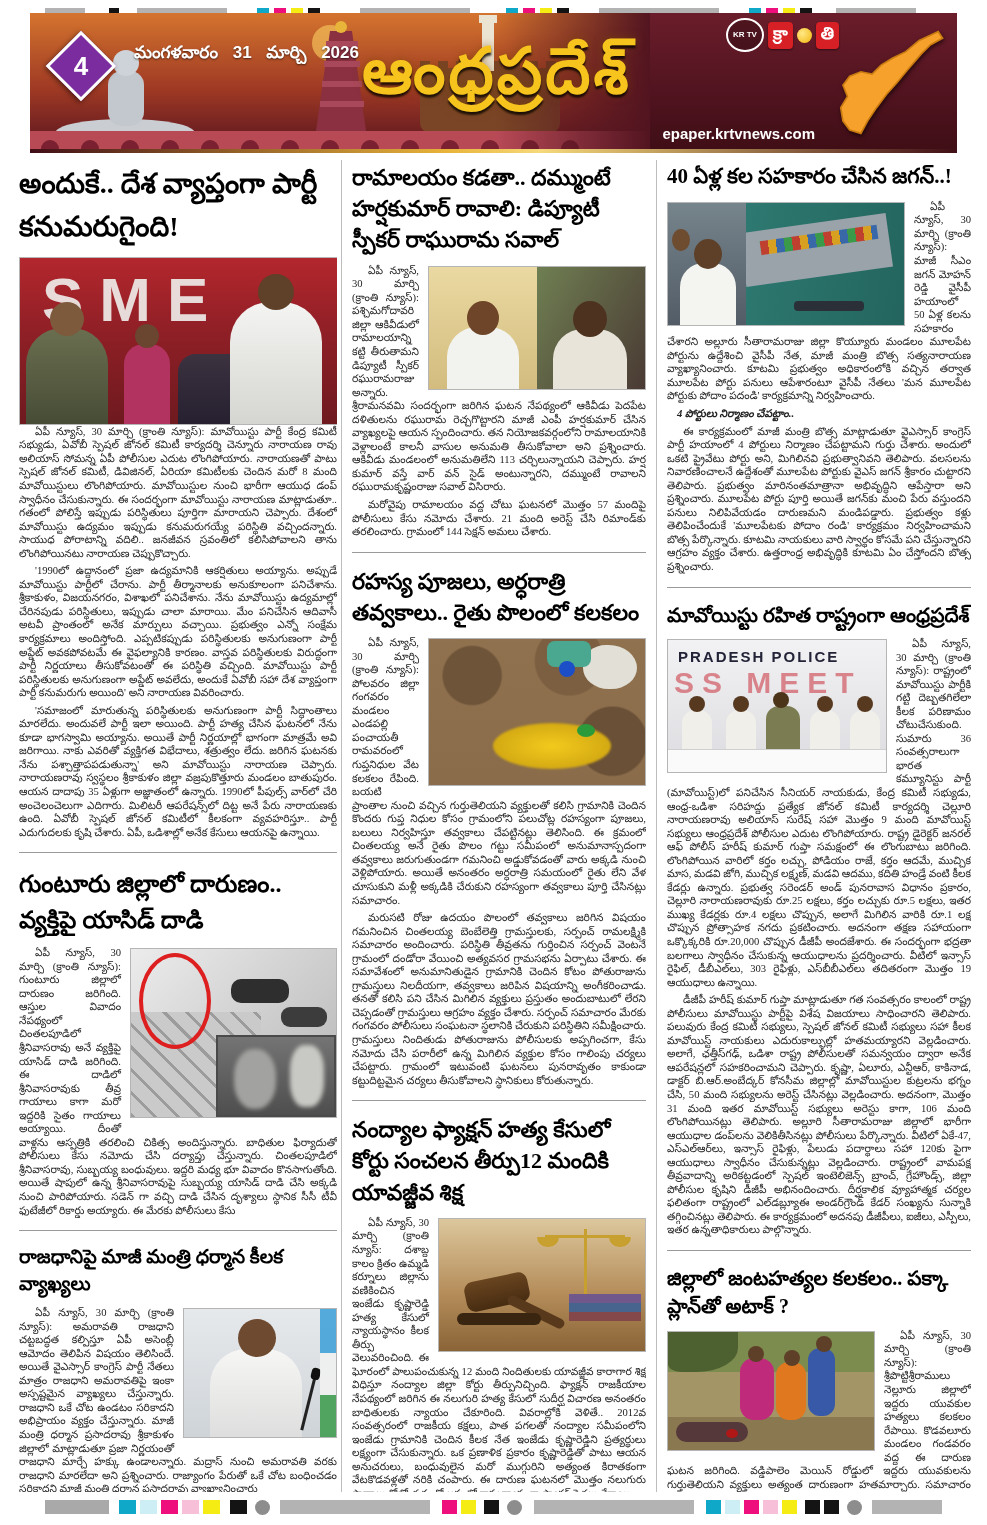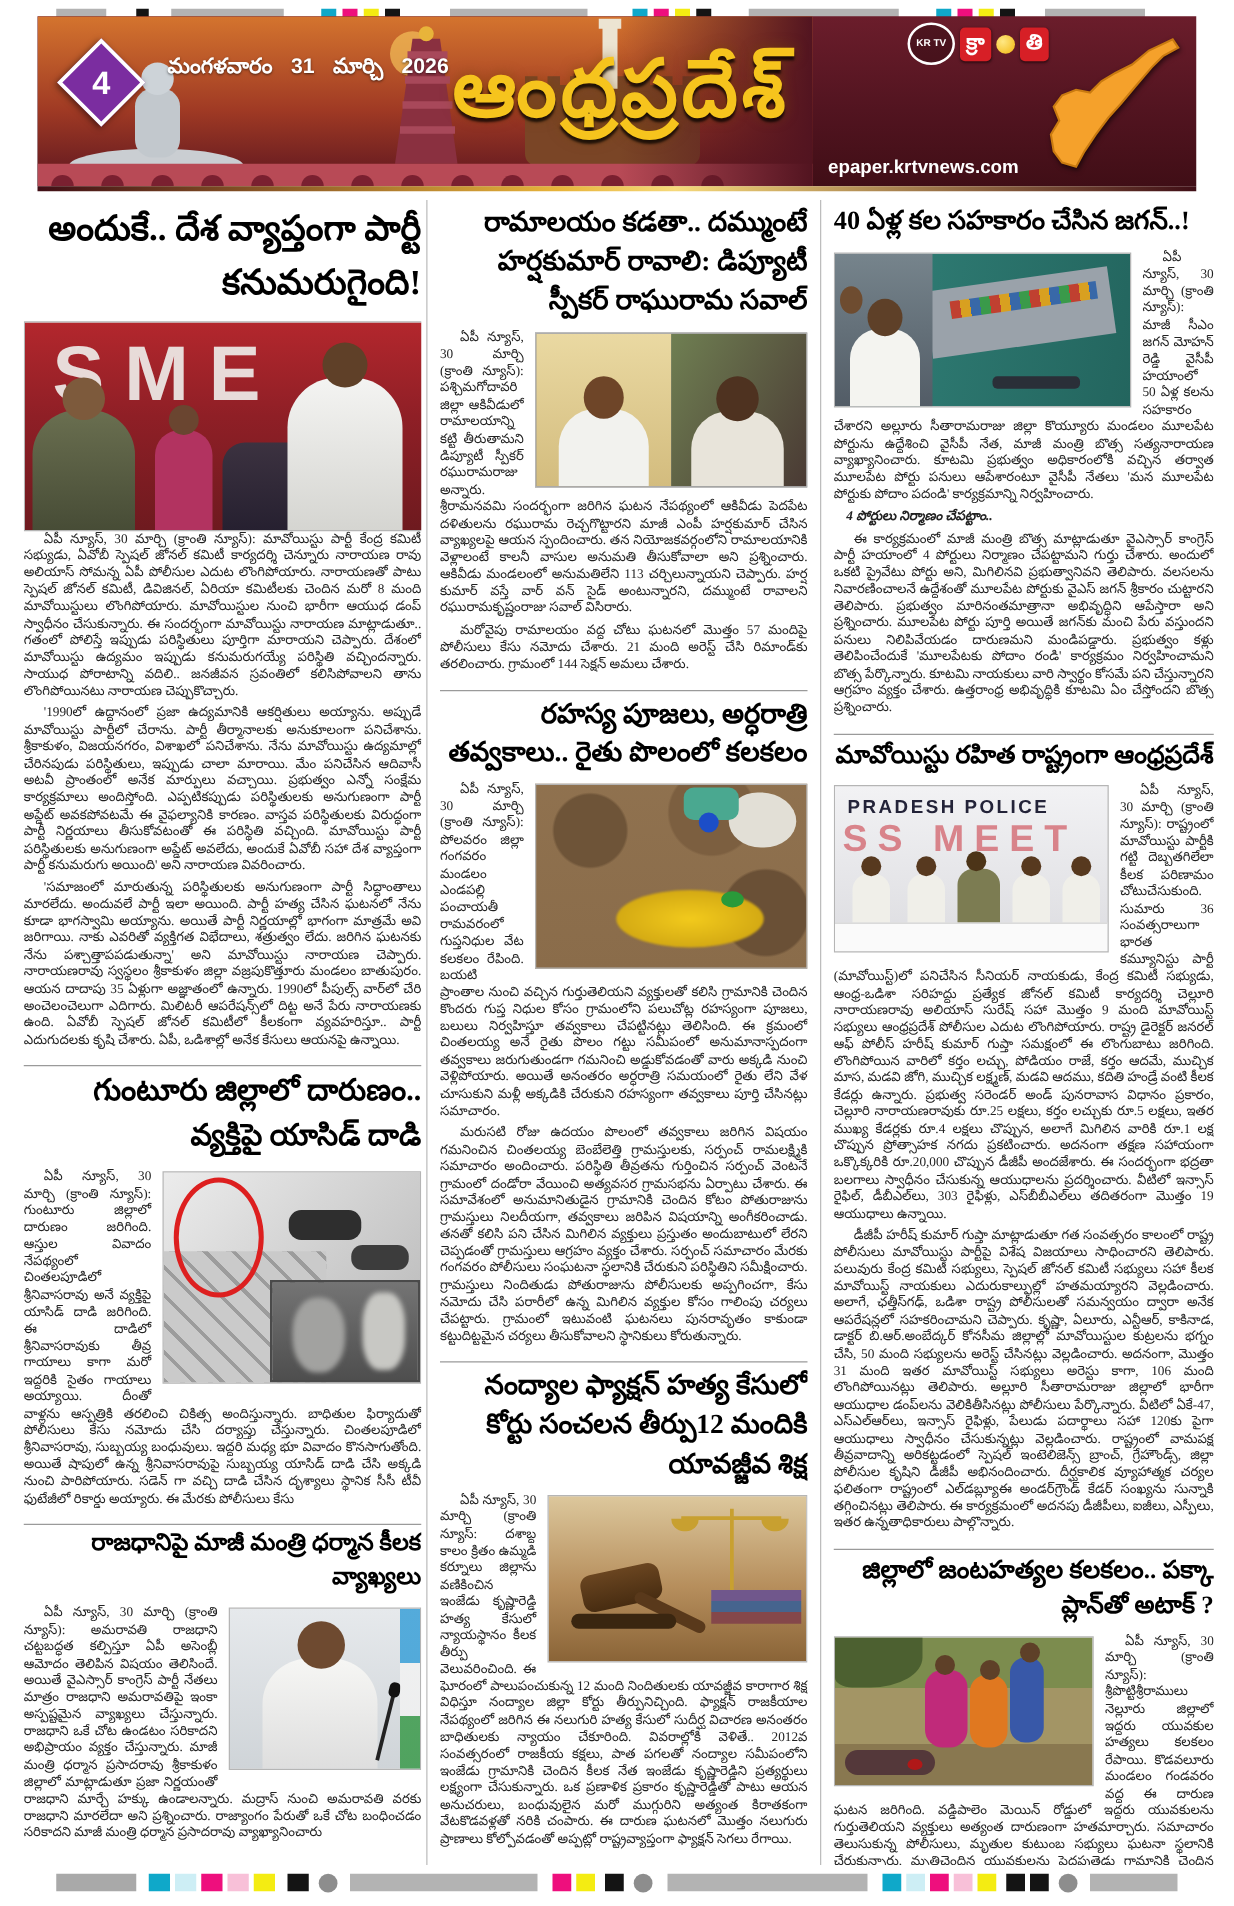--- a/index.html
+++ b/index.html
@@ -32,22 +32,22 @@
            text-shadow:0 3px 2px rgba(0,0,0,.75),0 0 10px rgba(120,70,0,.6);}
   .m-url{position:absolute;right:142px;bottom:7px;color:#fff;font:bold 15px "Liberation Sans",sans-serif;}
   .ap-map{position:absolute;right:8px;top:14px;width:118px;height:112px;filter:drop-shadow(1px 2px 2px rgba(0,0,0,.6));}
   
   .columns{position:absolute;top:160px;left:15px;width:960px;height:1332px;display:grid;
            grid-template-columns:326px 316px 318px;}
   .col{overflow:hidden;padding:0 4px;}
   .col2{border-left:1px solid #bdbdbd;border-right:1px solid #bdbdbd;padding:0 10px;}
   .col3{padding-left:10px;}
   article{overflow:hidden;}
-  article.ruled{border-top:1.5px solid #9a9a9a;margin-top:9px;padding-top:0;}
-  .hl{font-weight:bold;color:#000;text-align:right;margin:2px 0 8px 0;line-height:1.42;
+  article.ruled{border-top:1.5px solid #9a9a9a;margin-top:9px;padding-top:11px;}
+  .hl{font-weight:bold;color:#000;text-align:left;margin:2px 0 8px 0;line-height:1.42;
       font-family:"Liberation Serif",serif;}
   .hl-xl{font-size:28px;line-height:1.55;}
   .hl-lg{font-size:24px;line-height:1.5;}
   .hl-md{font-size:19px;}
   .hl-c2{font-size:22px;}
   .hl-c3{font-size:20px;}
   .hl-left{text-align:left;font-size:21px;}
   .body{font-size:10.6px;line-height:1.28;text-align:justify;text-indent:16px;margin:0 0 4px 0;color:#222;}
   .subhead{font-weight:bold;text-indent:10px;font-style:italic;}
   

